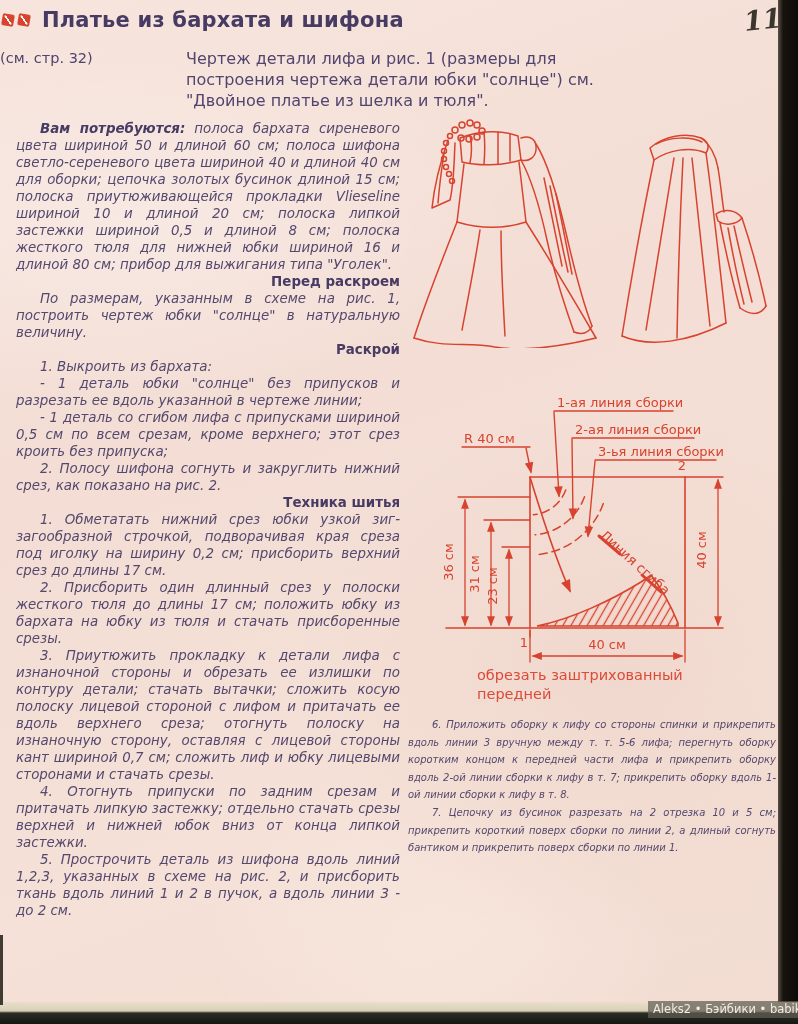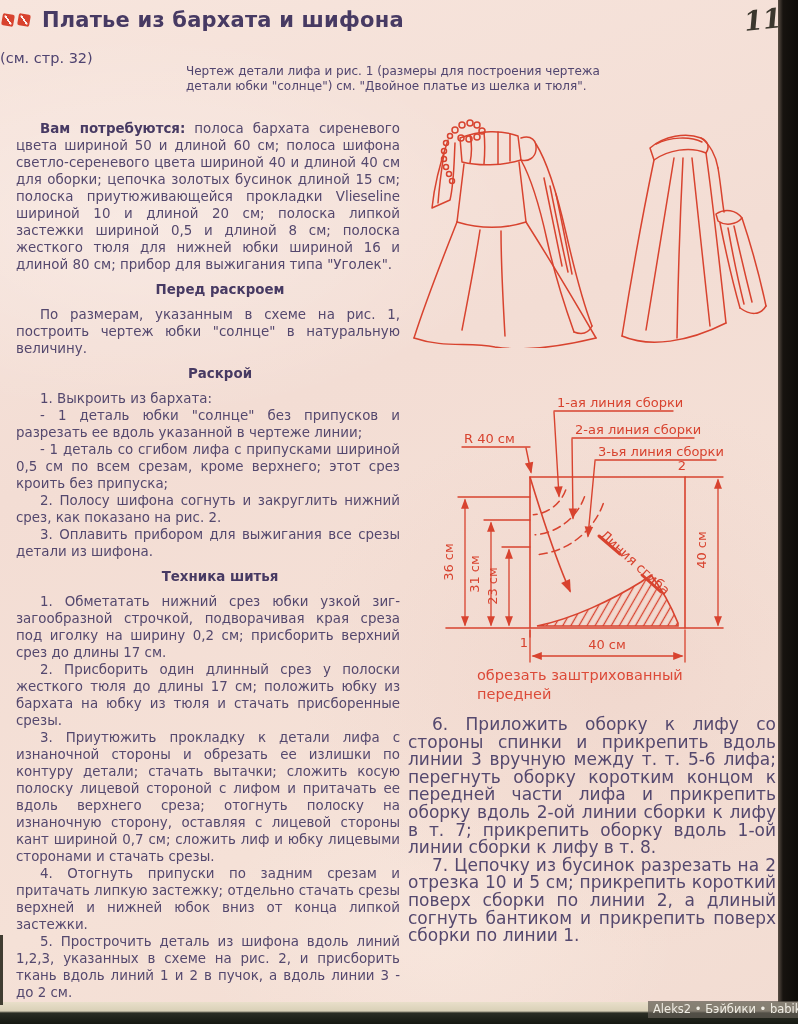--- a/index.html
+++ b/index.html
@@ -25,29 +25,29 @@
   .title-row{font-size:21px;font-weight:bold;color:#473a63;letter-spacing:.2px;}
   .orn{display:inline-block;width:12px;height:12px;background:#d8432f;border-radius:2px;
     transform:rotate(10deg);position:relative;margin:0 2px;vertical-align:1px;}
   .orn::after{content:"";position:absolute;left:2px;top:2px;width:8px;height:8px;
     background:linear-gradient(45deg,transparent 42%,rgba(255,255,255,.95) 42%,rgba(255,255,255,.95) 58%,transparent 58%);}
   .orn-gap{display:inline-block;width:10px;}
   .subtitle{font-size:14.5px;color:#4f4370;margin-top:18px;}
   .page-number{position:absolute;left:744px;top:4px;font-family:"DejaVu Serif","Liberation Serif",serif;
     font-style:italic;font-weight:bold;font-size:27px;color:#3b372e;transform:rotate(-6deg);}
 
-  .intro{position:absolute;left:186px;top:64px;width:460px;font-size:12px;line-height:15px;color:#51456f;}
+  .intro{position:absolute;left:186px;top:48px;width:460px;font-size:16px;line-height:21px;color:#51456f;}
 
   
   .col-left{position:absolute;left:16px;top:120px;width:384px;font-size:13.4px;line-height:17px;
     text-align:justify;color:#54486e;}
-  .col-left p,.col-right p{margin:0;text-indent:24px;}
-  .col-left h3{margin:8px;font-size:13.4px;font-weight:bold;text-indent:24px;text-align:center;color:#473a63;}
+  .col-left p,.col-right p{margin:0;text-indent:24px;font-style:italic;}
+  .col-left h3{margin:0;font-size:13.4px;font-weight:bold;text-indent:24px;text-align:right;color:#473a63;}
   .materials-label{font-weight:bold;color:#473a63;}
-  .col-right{position:absolute;left:408px;top:716px;width:368px;font-size:17px;line-height:17.6px;
+  .col-right{position:absolute;left:408px;top:716px;width:368px;font-size:10px;line-height:17.6px;
     text-align:justify;color:#54486e;}
 
   
   .illustrations{position:absolute;left:398px;top:108px;}
   .diagram{position:absolute;left:420px;top:390px;}
   .fig-caption{position:absolute;left:477px;top:666px;width:280px;font-size:14.5px;line-height:19px;
     color:#dc4a38;}
   svg text{font-family:"DejaVu Sans","Liberation Sans",sans-serif;}
 
   .watermark{position:absolute;left:648px;top:1001px;width:150px;height:17px;
@@ -71,21 +71,20 @@
 
   <div class="col-left">
     <p><span class="materials-label">Вам потребуются:</span><span> полоса бархата сиреневого цвета шириной 50 и длиной 60 см; полоса шифона светло-сереневого цвета шириной 40 и длиной 40 см для оборки; цепочка золотых бусинок длиной 15 см; полоска приутюживающейся прокладки Vlieseline шириной 10 и длиной 20 см; полоска липкой застежки шириной 0,5 и длиной 8 см; полоска жесткого тюля для нижней юбки шириной 16 и длиной 80 см; прибор для выжигания типа "Уголек".</span></p>
     <h3>Перед раскроем</h3>
     <p>По размерам, указанным в схеме на рис. 1, построить чертеж юбки "солнце" в натуральную величину.</p>
     <h3>Раскрой</h3>
     <p>1. Выкроить из бархата:</p>
     <p>- 1 деталь юбки "солнце" без припусков и разрезать ее вдоль указанной в чертеже линии;</p>
     <p>- 1 деталь со сгибом лифа с припусками шириной 0,5 см по всем срезам, кроме верхнего; этот срез кроить без припуска;</p>
     <p>2. Полосу шифона согнуть и закруглить нижний срез, как показано на рис. 2.</p>
-    <p>3. Оплавить прибором для выжигания все срезы детали из шифона.</p>
     <h3>Техника шитья</h3>
     <p>1. Обметатать нижний срез юбки узкой зиг-загообразной строчкой, подворачивая края среза под иголку на ширину 0,2 см; присборить верхний срез до длины 17 см.</p>
     <p>2. Присборить один длинный срез у полоски жесткого тюля до длины 17 см; положить юбку из бархата на юбку из тюля и стачать присборенные срезы.</p>
     <p>3. Приутюжить прокладку к детали лифа с изнаночной стороны и обрезать ее излишки по контуру детали; стачать вытачки; сложить косую полоску лицевой стороной с лифом и притачать ее вдоль верхнего среза; отогнуть полоску на изнаночную сторону, оставляя с лицевой стороны кант шириной 0,7 см; сложить лиф и юбку лицевыми сторонами и стачать срезы.</p>
     <p>4. Отогнуть припуски по задним срезам и притачать липкую застежку; отдельно стачать срезы верхней и нижней юбок вниз от конца липкой застежки.</p>
     <p>5. Прострочить деталь из шифона вдоль линий 1,2,3, указанных в схеме на рис. 2, и присборить ткань вдоль линий 1 и 2 в пучок, а вдоль линии 3 - до 2 см.</p>
   </div>
 
   <svg class="illustrations" width="400" height="240" viewBox="0 0 400 240">
     <g fill="none" stroke="#d8432f" stroke-width="1.5" stroke-linecap="round" stroke-linejoin="round">

